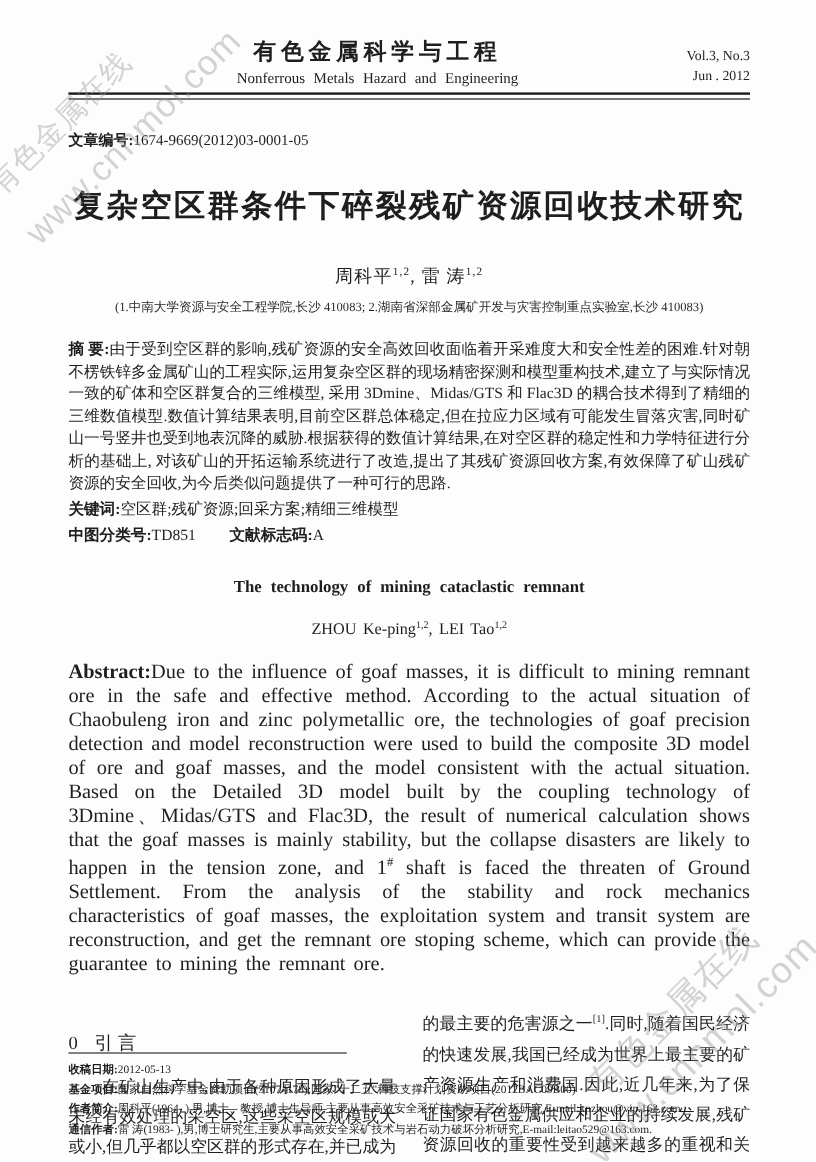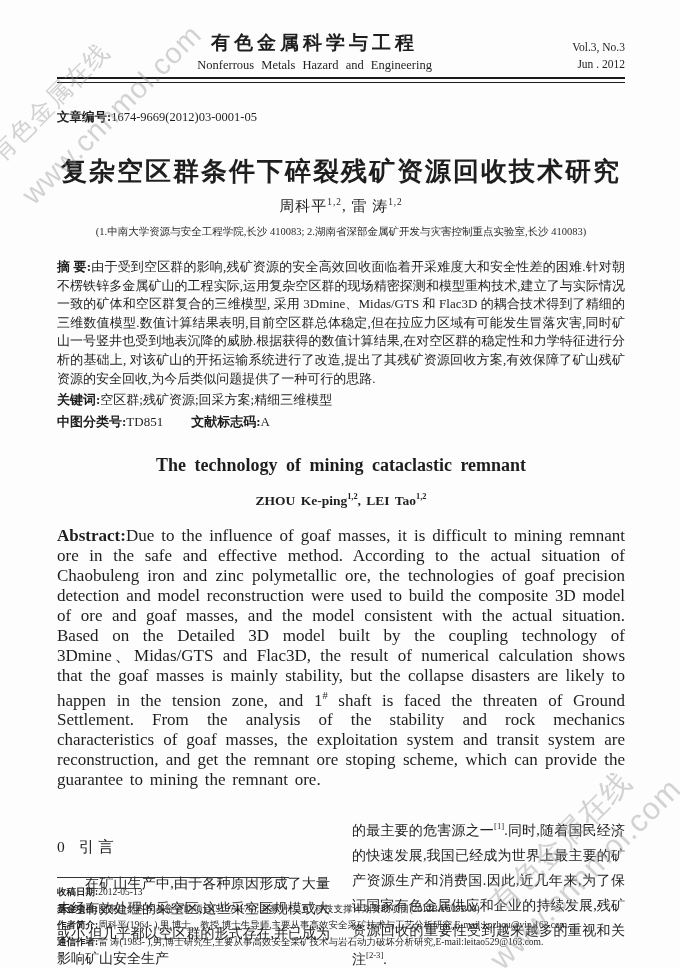--- a/index.html
+++ b/index.html
@@ -30,32 +30,32 @@
   .h-center .j-cn { font-size: 19px; font-weight: bold; letter-spacing: 4px; }
   .h-center .j-en { font-size: 12.5px; word-spacing: 4px; margin-top: 2px; }
   .h-right { font-size: 11.5px; line-height: 17px; text-align: right; white-space: nowrap; }
   .header-rule { margin-top: 4px; height: 6px; border-top: 2.5px solid #1b1b1b; border-bottom: 1.5px solid #1b1b1b; }
 
   .article-no { margin-top: 26px; font-size: 12.5px; }
   .article-no b { font-weight: bold; }
 
   
   .title-cn { margin-top: 28px; text-align: center; font-size: 26px; font-weight: bold; letter-spacing: 2px; }
-  .authors-cn { margin-top: 8px; text-align: center; font-size: 15px; letter-spacing: 1px; font-family: Liberation Serif, serif; }
+  .authors-cn { margin-top: 32px; text-align: center; font-size: 15px; letter-spacing: 1px; font-family: Liberation Serif, serif; }
   sup { font-size: 0.62em; }
   .affil-cn { margin-top: 9px; text-align: center; font-size: 10.5px; color: #2a2a2a; }
 
   .abstract-cn { margin-top: 19px; font-size: 13px; line-height: 18.6px; text-align: justify; }
   .abstract-cn b, .kw-cn b, .clc b { font-weight: bold; }
   .kw-cn { font-size: 13px; line-height: 19px; margin-top: 2px; }
   .clc { font-size: 13px; line-height: 19px; margin-top: 3px; }
   .clc .gap { display: inline-block; width: 28px; }
 
-  .title-en { margin-top: 22px; text-align: center; font-size: 18px; font-weight: bold; line-height: 25px; word-spacing: 4px; }
-  .authors-en { margin-top: 14px; text-align: center; font-size: 13.5px; font-weight: bold; word-spacing: 2px; }
+  .title-en { margin-top: 22px; text-align: center; font-size: 14px; font-weight: bold; line-height: 25px; word-spacing: 4px; }
+  .authors-en { margin-top: 14px; text-align: center; font-size: 13.5px; font-weight: normal; word-spacing: 2px; }
   .affil-en { margin-top: 7px; text-align: center; font-size: 9.8px; line-height: 14px; color: #2a2a2a; }
 
   .abstract-en { margin-top: 17px; font-size: 17px; line-height: 20px; text-align: justify; word-spacing: 2.5px; }
   .abstract-en b, .kw-en b { font-weight: bold; }
   .kw-en { font-size: 12.2px; line-height: 20px; margin-top: 1px; }
 
   
   .columns { margin-top: 24px; display: flex; gap: 22px; }
   .col { width: 273px; font-size: 14px; line-height: 25px; text-align: justify; }
   .sec-head { margin-top: 20px; margin-bottom: 12px; font-size: 15.5px; font-weight: normal; }

